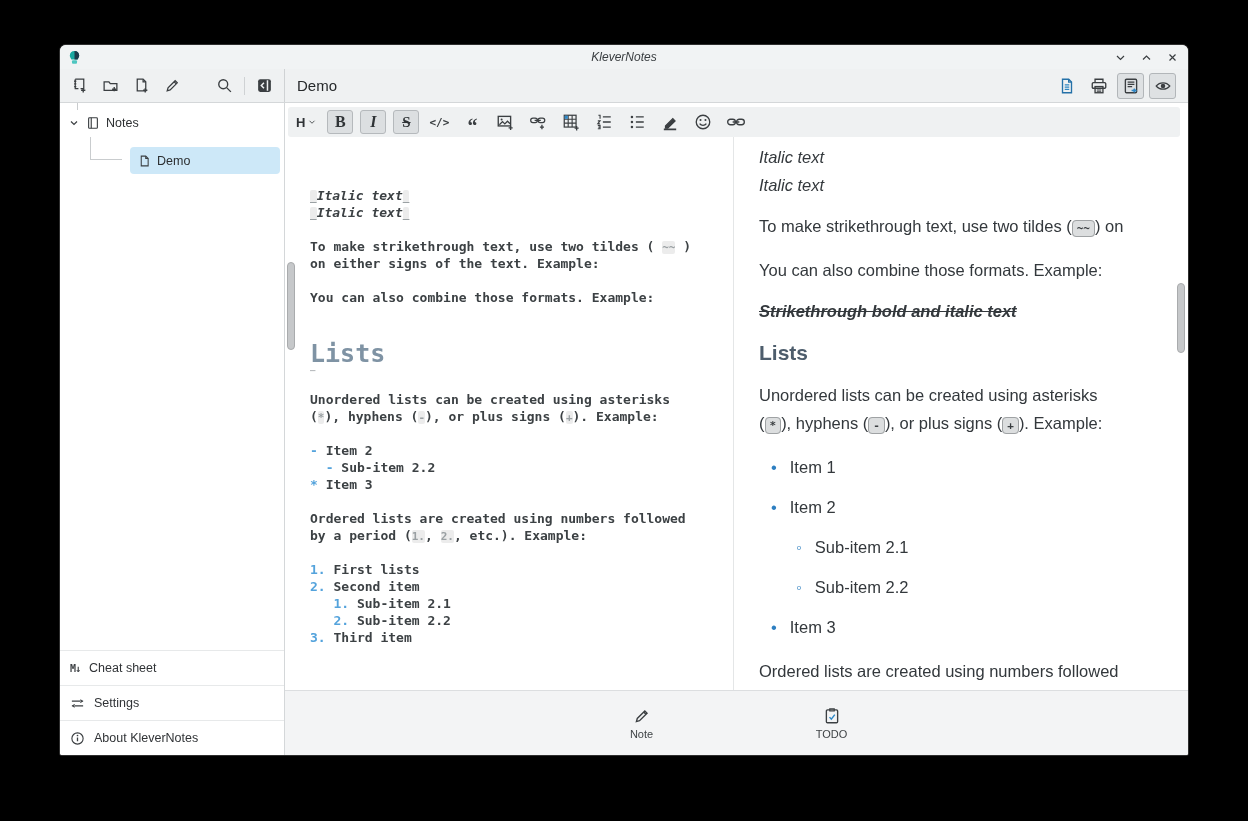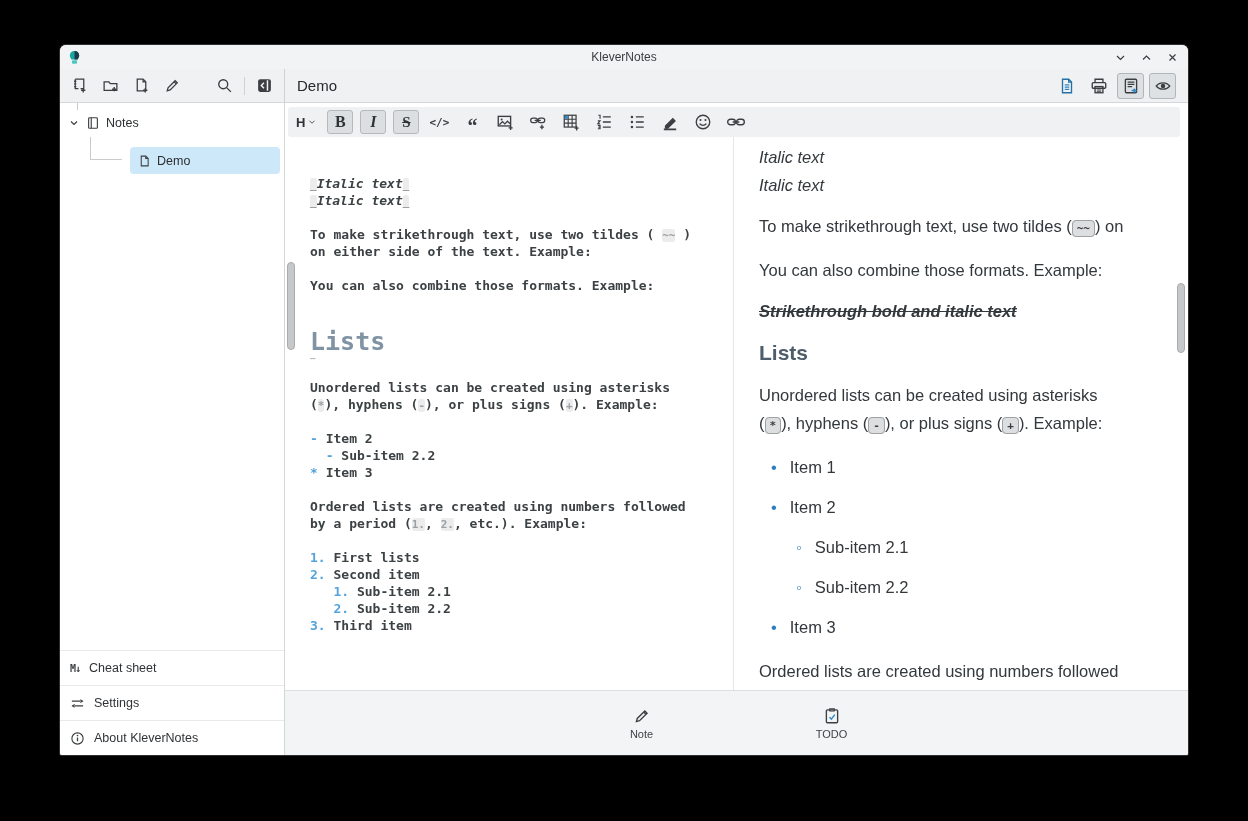--- a/index.html
+++ b/index.html
@@ -5,21 +5,21 @@
   * { margin:0; padding:0; box-sizing:border-box; }
   html,body { width:1248px; height:821px; background:#000; font-family:"Liberation Sans",sans-serif; overflow:hidden; }
 
   .window { position:absolute; left:60px; top:45px; width:1128px; height:710px;
     background:#fff; border-radius:6px 6px 2px 2px; overflow:hidden;
     box-shadow:0 0 0 1px #2e2e2e, 0 4px 18px rgba(0,0,0,.6); display:flex; flex-direction:column; }
 
   
   .titlebar { height:24px; background:#f1f3f4; position:relative; display:flex; align-items:center; flex:0 0 auto; }
   .titlebar .app-icon { margin-left:8px; width:13px; height:15px; }
-  .titlebar .title { position:absolute; left:0; right:0; text-align:center; font-size:12px; color:#3a3e41; }
+  .titlebar .title { position:absolute; left:0; right:0; text-align:center; font-size:12px; color:#3a3e41;font-style:italic; }
   .win-controls { position:absolute; right:8px; top:0; height:24px; display:flex; gap:10px; align-items:center; }
   .win-btn { width:16px; height:16px; display:flex; align-items:center; justify-content:center; cursor:default; }
 
   
   .header { height:34px; background:#eff1f2; border-bottom:1px solid #d4d7d9; display:flex; flex:0 0 auto; }
   .header-left { width:225px; flex:0 0 auto; border-right:1px solid #cfd2d4; display:flex; align-items:center; padding:0 6px; gap:4px; }
   .icon-btn { width:27px; height:26px; border-radius:3px; display:flex; align-items:center; justify-content:center; }
   .icon-btn.pressed { background:#dee1e3; border:1px solid #b2b6b9; }
   .vsep { width:1px; height:18px; background:#cfd2d4; margin:0 2px; }
   .spacer { flex:1; }
@@ -51,21 +51,21 @@
   .glyph-b { font-size:16px; font-weight:bold; color:#2f3336; font-family:"Liberation Serif",serif; }
   .glyph-i { font-size:16px; font-weight:bold; font-style:italic; color:#2f3336; font-family:"Liberation Serif",serif; }
   .glyph-s { font-size:15px; font-weight:bold; color:#2f3336; font-family:"Liberation Serif",serif; text-decoration:line-through; }
   .glyph-h { font-size:13px; font-weight:bold; color:#2f3336; }
   .glyph-code { font-size:11px; font-weight:bold; color:#3b3f42; font-family:"DejaVu Sans Mono",monospace; }
   .glyph-quote { font-size:20px; font-weight:bold; color:#3b3f42; line-height:10px; margin-top:8px; font-family:"Liberation Serif",serif; }
 
   
   .split { flex:1; display:flex; min-height:0; position:relative; overflow:hidden; }
   .editor-pane { width:448px; flex:0 0 auto; position:relative; overflow:hidden;
-    padding:21px 6px 0 25px; font-family:"DejaVu Sans Mono",monospace; font-size:13px; font-weight:700;
+    padding:33px 6px 0 25px; font-family:"DejaVu Sans Mono",monospace; font-size:13px; font-weight:700;
     color:#3c4144; line-height:17px; }
   .divider { width:1px; background:#e4e6e7; flex:0 0 auto; }
   .preview-pane { flex:1; position:relative; overflow:hidden; padding:6px 32px 0 25px;
     font-size:16.5px; color:#33383c; line-height:28px; }
 
   .scroll-thumb { position:absolute; width:8px; border-radius:4px; background:#c6c8ca; border:1px solid #a9abad; }
   .editor-scroll { left:2px; top:125px; height:88px; }
   .preview-scroll { right:3px; top:146px; height:70px; }
 
   
@@ -359,21 +359,21 @@
       </div>
 
       <div class="split">
         <div class="editor-pane">
           <div id="editor-lines">
               <div class="ed-line">&nbsp;</div>
               <div class="ed-line"><span class="s-mh">_</span><span class="s-it">Italic text</span><span class="s-mh">_</span></div>
               <div class="ed-line"><span class="s-mh">_</span><span class="s-it">Italic text</span><span class="s-mh">_</span></div>
               <div class="ed-line">&nbsp;</div>
               <div class="ed-line"><span>To make strikethrough text, use two tildes ( </span><span class="s-mh">~~</span><span> )</span></div>
-              <div class="ed-line"><span>on either side of the text. Example:</span></div>
+              <div class="ed-line"><span>on either signs of the text. Example:</span></div>
               <div class="ed-line">&nbsp;</div>
               <div class="ed-line"><span>You can also combine those formats. Example:</span></div>
               <div class="ed-line">&nbsp;</div>
               <div class="ed-line">&nbsp;</div>
               <div class="ed-line ed-h1"><span>Lists</span></div>
               <div class="ed-line ed-hmark"><span class="s-m">–</span></div>
               <div class="ed-line">&nbsp;</div>
               <div class="ed-line"><span>Unordered lists can be created using asterisks</span></div>
               <div class="ed-line"><span>(</span><span class="s-mh">*</span><span>), hyphens (</span><span class="s-mh">-</span><span>), or plus signs (</span><span class="s-mh">+</span><span>). Example:</span></div>
               <div class="ed-line">&nbsp;</div>

